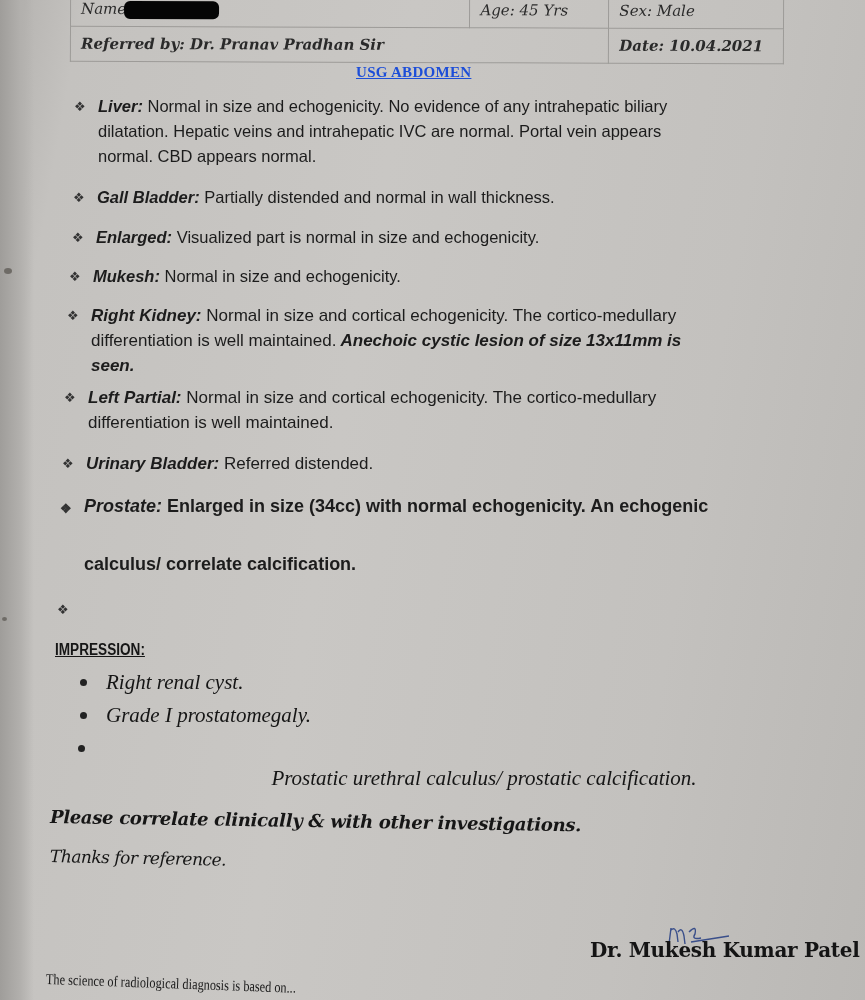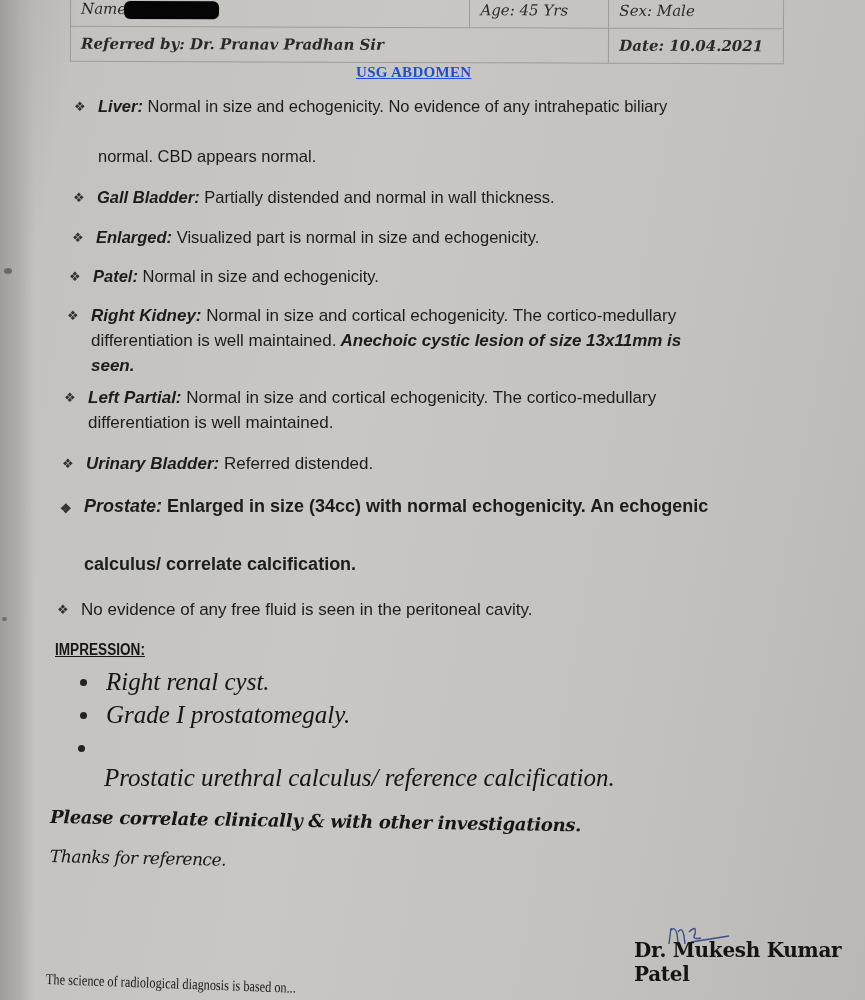--- a/index.html
+++ b/index.html
@@ -24,27 +24,27 @@
 
   .title { position:absolute; left:356px; top:64px; font-family:"Liberation Serif", serif;
     font-weight:bold; font-size:15px; text-decoration:underline; letter-spacing:0.3px; color:#1d4ed8; }
 
   .item { position:absolute; font-family:"Liberation Sans", sans-serif; font-size:16.5px; line-height:25px; color:#1c1c1c; }
   .item .bul { position:absolute; left:-24px; top:0; font-size:13px; color:#333; }
   .item b { font-weight:bold;font-style:italic; }
 
   .imp-h { position:absolute; left:55px; top:641px; font-family:"Liberation Sans", sans-serif; font-weight:bold;
     font-size:16px; text-decoration:underline; transform:scaleX(0.85); transform-origin:left; }
-  .imp { position:absolute; font-family:"Liberation Serif", serif; font-style:italic; font-size:25px; line-height:30px; color:#151515; }
+  .imp { position:absolute; font-family:"Liberation Serif", serif; font-style:italic; font-size:21px; line-height:30px; color:#151515;text-align:center; }
   .imp .dot { position:absolute; left:-26px; top:12px; width:7px; height:7px; border-radius:50%; background:#222; }
 
   .closing1 { position:absolute; left:50px; top:806px; font-family:"DejaVu Serif", serif; font-style:italic; font-weight:bold; font-size:18px; transform:rotate(0.9deg); transform-origin:left; letter-spacing:-0.3px;}
   .closing2 { position:absolute; left:50px; top:846px; font-family:"DejaVu Serif", serif; font-style:italic; font-size:17px; transform:rotate(1.2deg); transform-origin:left; letter-spacing:-0.5px;}
 
-  .sig-name { position:absolute; left:590px; top:938px; font-family:"DejaVu Serif", serif; font-weight:bold; font-size:20px; color:#141414; letter-spacing:-0.3px;margin-left:44px; }
+  .sig-name { position:absolute; left:590px; top:938px; font-family:"DejaVu Serif", serif; font-weight:bold; font-size:20px; color:#141414; letter-spacing:-0.3px; }
   .sig-deg { position:absolute; left:647px; top:1024px; font-family:"DejaVu Serif", serif; font-weight:bold; font-size:20px; color:#0f172a; }
   .sig-scribble { position:absolute; left:665px; top:922px; width:70px; height:28px; }
   .footer { position:absolute; left:46px; top:971px; font-family:"Liberation Serif", serif; font-size:15px; transform:rotate(2deg) scaleX(0.82); transform-origin:left; color:#1a1a1a; white-space:nowrap; }
 </style>
 </head>
 <body>
 
 <div class="edge"></div>
 <div class="edge-dot" style="left:4px;top:268px;"></div>
 <div class="edge-dot" style="left:2px;top:617px;width:5px;height:4px;"></div>
@@ -61,37 +61,37 @@
     <td class="bold">Date: 10.04.2021</td>
   </tr>
 </tbody>
   </table>
 
 <div class="title">USG ABDOMEN</div>
 
 <div class="item" style="left:98px;top:94px;width:690px;">
   <span class="bul">❖</span>
   <b>Liver:</b> <span>Normal in size and echogenicity. No evidence of any intrahepatic biliary</span><br>
-  <br>
+  <span>dilatation. Hepatic veins and intrahepatic IVC are normal. Portal vein appears</span><br>
   <span>normal. CBD appears normal.</span>
 </div>
 
 <div class="item" style="left:97px;top:185px;">
   <span class="bul">❖</span>
   <b>Gall Bladder:</b> <span>Partially distended and normal in wall thickness.</span>
 </div>
 
 <div class="item" style="left:96px;top:225px;">
   <span class="bul">❖</span>
   <b>Enlarged:</b> <span>Visualized part is normal in size and echogenicity.</span>
 </div>
 
 <div class="item" style="left:93px;top:264px;">
   <span class="bul">❖</span>
-  <b>Patel:</b> <span>Normal in size and echogenicity.</span>
+  <b>Mukesh:</b> <span>Normal in size and echogenicity.</span>
 </div>
 
 <div class="item" style="left:91px;top:303px;width:720px;font-size:17px;">
   <span class="bul">❖</span>
   <b>Right Kidney:</b> <span>Normal in size and cortical echogenicity. The cortico-medullary</span><br>
   <span>differentiation is well maintained.</span><b> Anechoic cystic lesion of size 13x11mm is</b><br>
   <b>seen.</b>
 </div>
 
 <div class="item" style="left:88px;top:385px;width:725px;font-size:17px;">
@@ -107,37 +107,36 @@
 
 <div class="item" style="left:84px;top:492px;width:745px;font-size:18px;line-height:29px;font-weight:bold;">
   <span class="bul" style="top:2px;">❖</span>
   <b>Prostate:</b> <span>Enlarged in size (34cc) with normal echogenicity. An echogenic</span><br>
   <br>
   <span>calculus/ correlate calcification.</span>
 </div>
 
 <div class="item" style="left:81px;top:597px;font-size:17px;">
   <span class="bul">❖</span>
-  <span>No evidence of any free fluid is seen in the peritoneal cavity.</span>
 </div>
 
 <div class="imp-h">IMPRESSION:</div>
 
 <div class="imp" style="left:106px;top:667px;">
   <span class="dot"></span>
   <span>Right renal cyst.</span>
 </div>
 <div class="imp" style="left:106px;top:700px;">
   <span class="dot"></span>
   <span>Grade I prostatomegaly.</span>
 </div>
 <div class="imp" style="left:104px;top:733px;width:760px;">
   <span class="dot"></span>
   <br>
-  <span>Prostatic urethral calculus/ reference calcification.</span>
+  <span>Prostatic urethral calculus/ prostatic calcification.</span>
 </div>
 
 <div class="closing1">Please correlate clinically &amp; with other investigations.</div>
 <div class="closing2">Thanks for reference.</div>
 
 <svg class="sig-scribble" viewBox="0 0 70 28">
   <path d="M4 22 L6 6 M6 8 Q10 4 12 12 L13 20 M13 10 Q17 4 19 14 L20 22 M24 10 Q32 2 30 12 Q26 18 36 16 M26 20 L64 14" stroke="#3a4f8a" stroke-width="1.4" fill="none"></path>
 </svg>
 <div class="sig-name">Dr. Mukesh Kumar Patel</div>
 <div class="sig-deg">DMRD, DNB</div>

